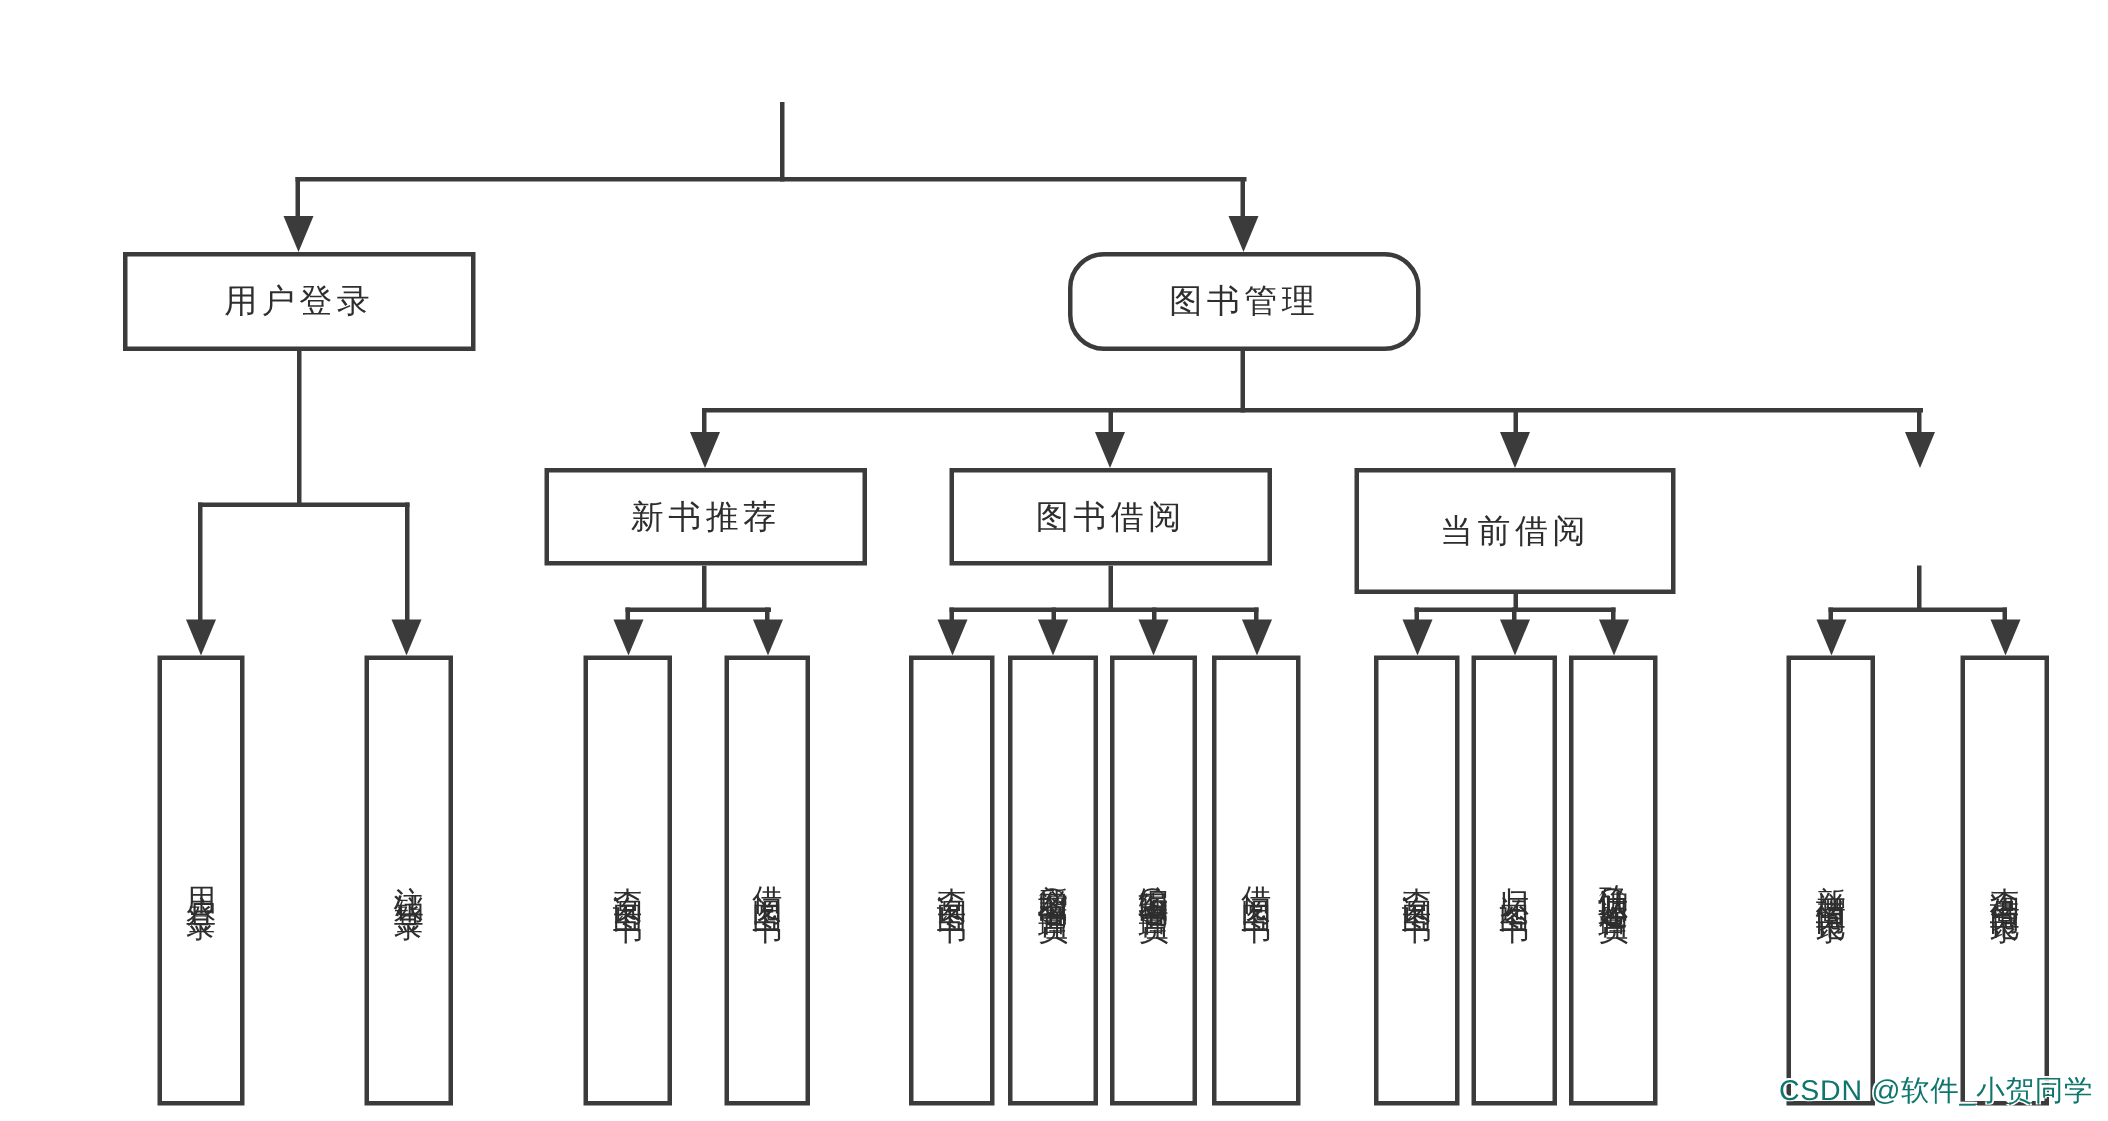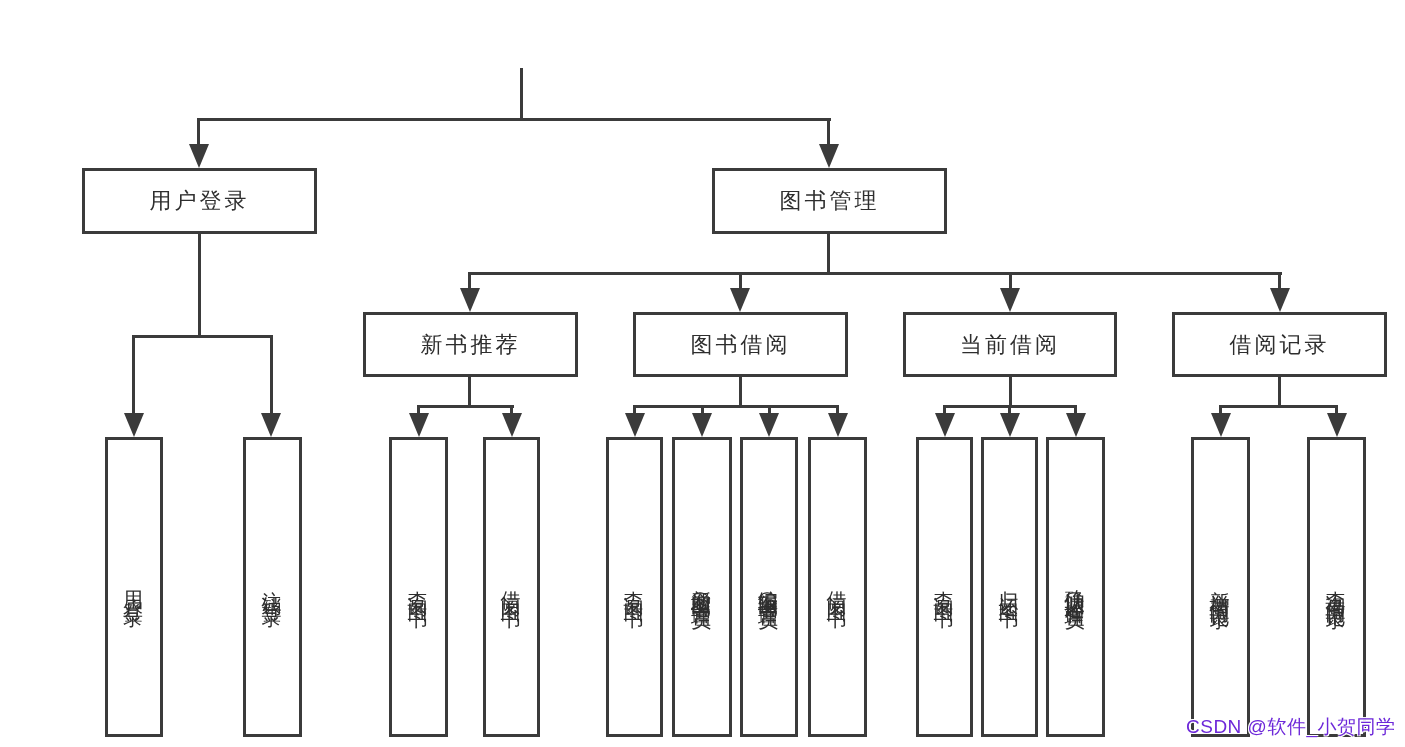--- a/index.html
+++ b/index.html
@@ -28,49 +28,46 @@
     position:absolute; box-sizing:border-box;
     border:3px solid #3b3b3b; background:#ffffff;
     display:flex; align-items:center; justify-content:center;
     writing-mode:vertical-rl;
     font-size:20px; letter-spacing:6px; color:#2e2e2e;
     z-index:2; overflow:hidden;
   }
   .watermark {
     position:absolute; left:1186px; top:714px;
     font-size:19px; letter-spacing:0.5px;
-    color:#6d28d9; white-space:nowrap; z-index:6;
+    color:#0f766e; white-space:nowrap; z-index:6;
     text-shadow:-1px -1px 0 #ffffff, 1px -1px 0 #ffffff,
                 -1px 1px 0 #ffffff, 1px 1px 0 #ffffff;
   }
 </style>
 </head>
 <body>
 
 <div class="canvas">
 
 
   <div class="node" style="left:82px; top:168px; width:235px; height:66px;">
     <span>用户登录</span>
   </div>
-  <div class="node" style="left:712px; top:168px; width:235px; height:66px;">
+  <div class="node" style="left:712px; top:168px; width:235px; height:66px;border-radius:24px;">
     <span>图书管理</span>
   </div>
 
   <div class="node" style="left:633px; top:312px; width:215px; height:65px;">
     <span>图书借阅</span>
   </div>
   <div class="node" style="left:363px; top:312px; width:215px; height:65px;">
     <span>新书推荐</span>
   </div>
-  <div class="node" style="left:903px; top:312px; width:214px; height:65px;">
+  <div class="node" style="left:903px; top:312px; width:214px; height:84px;">
     <span>当前借阅</span>
-  </div>
-  <div class="node" style="left:1172px; top:312px; width:215px; height:65px;">
-    <span>借阅记录</span>
   </div>
 
   <div class="vnode" style="left:105px; top:437px; width:58px; height:300px;">
     <span>用户登录</span>
   </div>
   <div class="vnode" style="left:243px; top:437px; width:59px; height:300px;">
     <span>注销登录</span>
   </div>
 
   <div class="vnode" style="left:389px; top:437px; width:59px; height:300px;">

